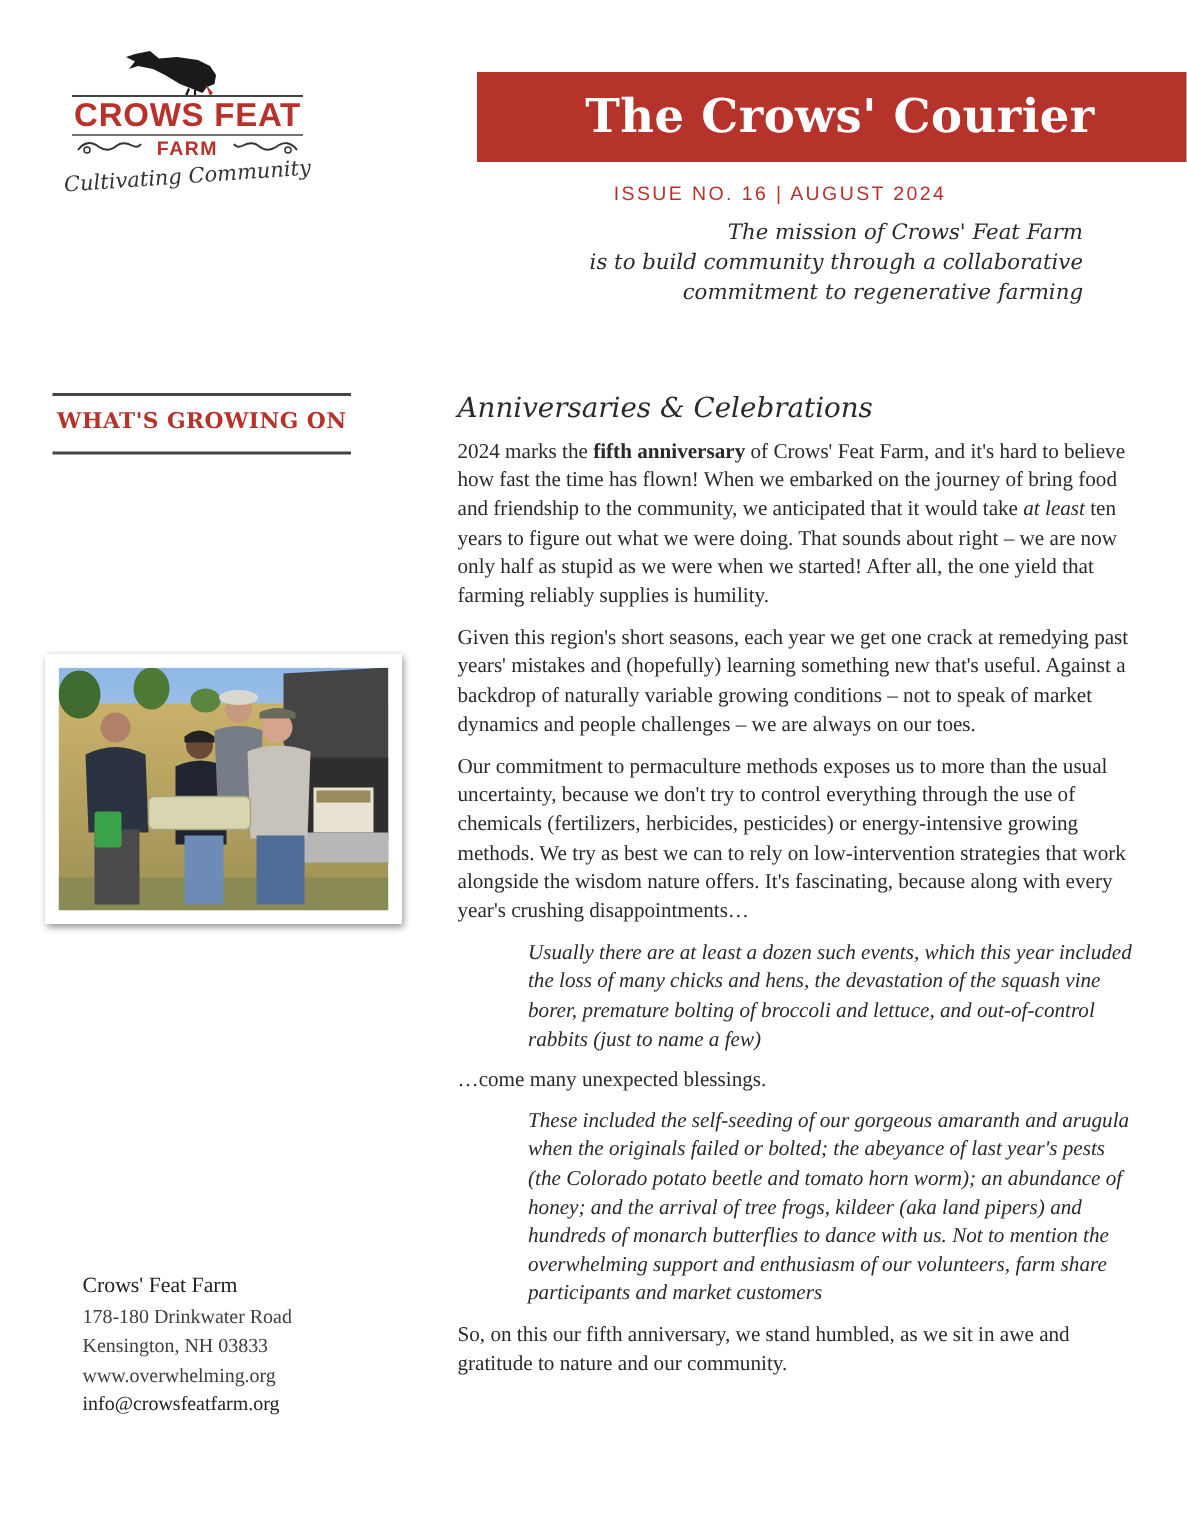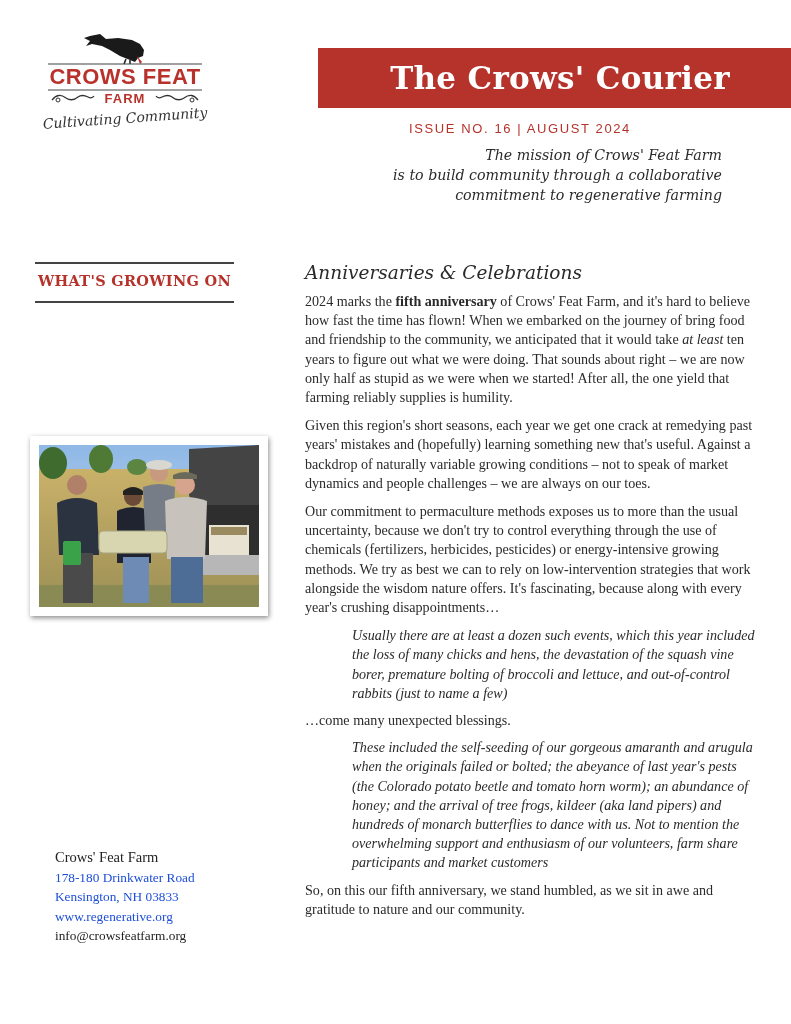--- a/index.html
+++ b/index.html
@@ -36,21 +36,21 @@
     font-family: "DejaVu Serif", "Liberation Serif", serif; font-weight: bold; color: #b5332b;
     font-size: 14.5px; letter-spacing: 0.3px; }
 
   .photo-frame { position: absolute; left: 30px; top: 436px; width: 238px; height: 180px;
     background: #fff; box-shadow: 1px 2px 5px rgba(0,0,0,0.45); }
   .photo { position: absolute; left: 9px; top: 9px; width: 220px; height: 162px; overflow: hidden; }
 
   .contact { position: absolute; left: 55px; top: 848px; width: 220px;
     font-family: "Liberation Serif", "DejaVu Serif", serif; font-size: 13.3px; line-height: 19.5px; }
   .contact-name { font-weight: normal; color: #222; font-size: 14.5px; }
-  .contact-red { color: #1d4ed8; }
+  .contact-red { color: #404040; }
   .contact-email { color: #222; }
 
   
   .article { position: absolute; left: 305px; top: 262px; width: 450px;
     font-family: "Liberation Serif", "DejaVu Serif", serif; color: #2a2a2a; }
   .article-title { font-family: "DejaVu Serif", "Liberation Serif", serif; font-style: italic;
     font-size: 18.5px; margin: 0 0 9px 0; color: #2a2a2a; font-weight: normal; }
   .article p { margin: 0 0 9px 0; font-size: 14.1px; line-height: 19.2px; }
   .article p.quote { margin: 0 0 8px 47px; font-style: italic; }
   .article p.after-quote { margin-bottom: 8px; }
@@ -144,21 +144,21 @@
 
       <rect x="60" y="86" width="68" height="22" rx="4" fill="#d8d6b0" stroke="#a8a680" stroke-width="1"></rect>
     </svg>
   </div>
 </div>
 
 <div class="contact">
   <div class="contact-name">Crows' Feat Farm</div>
   <div class="contact-red">178-180 Drinkwater Road</div>
   <div class="contact-red">Kensington, NH 03833</div>
-  <div class="contact-red">www.regenerative.org</div>
+  <div class="contact-red">www.overwhelming.org</div>
   <div class="contact-email">info@crowsfeatfarm.org</div>
 </div>
 
 <div class="article">
   <h2 class="article-title">Anniversaries &amp; Celebrations</h2>
   <p><span>2024 marks the </span><b>fifth anniversary</b><span> of Crows' Feat Farm, and it's hard to believe how fast the time has flown!  When we embarked on the journey of bring food and friendship to the community, we anticipated that it would take </span><i>at least</i><span> ten years to figure out what we were doing.  That sounds about right – we are now only half as stupid as we were when we started!  After all, the one yield that farming reliably supplies is humility.</span></p>
   <p>Given this region's short seasons, each year we get one crack at remedying past years' mistakes and (hopefully) learning something new that's useful.  Against a backdrop of naturally variable growing conditions – not to speak of market dynamics and people challenges – we are always on our toes.</p>
   <p>Our commitment to permaculture methods exposes us to more than the usual uncertainty, because we don't try to control everything through the use of chemicals (fertilizers, herbicides, pesticides) or energy-intensive growing methods.  We try as best we can to rely on low-intervention strategies that work alongside the wisdom nature offers.  It's fascinating, because along with every year's crushing disappointments…</p>
   <p class="quote">Usually there are at least a dozen such events, which this year included the loss of many chicks and hens, the devastation of the squash vine borer, premature bolting of broccoli and lettuce, and out-of-control rabbits (just to name a few)</p>
   <p class="after-quote">…come many unexpected blessings.</p>

